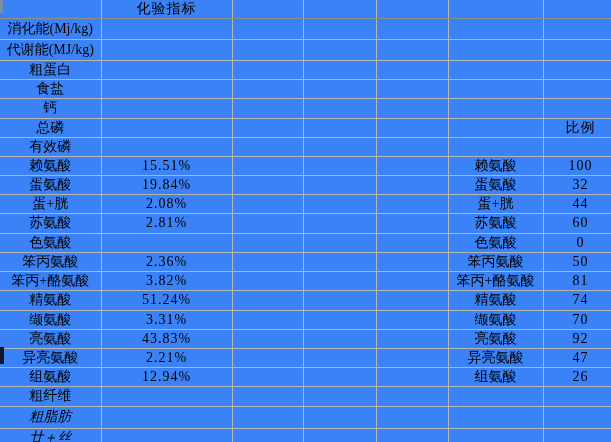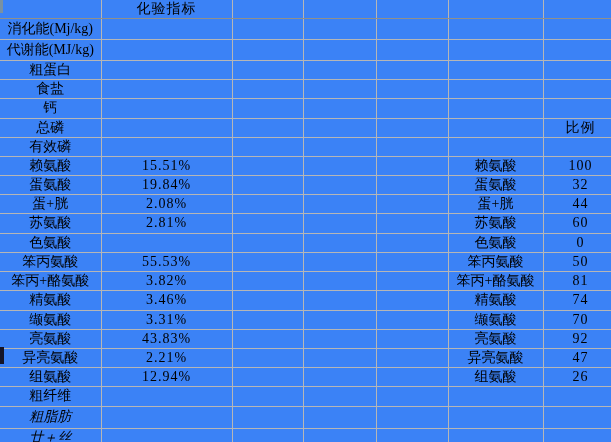--- a/index.html
+++ b/index.html
@@ -176,39 +176,39 @@
           <td>色氨酸</td>
           <td class="val"></td>
           <td></td>
           <td></td>
           <td></td>
           <td class="red">色氨酸</td>
           <td class="num">0</td>
         </tr>
         <tr style="height: 19px;">
           <td>笨丙氨酸</td>
-          <td class="val">55.53%</td>
+          <td class="val">2.36%</td>
           <td></td>
           <td></td>
           <td></td>
           <td class="red">笨丙氨酸</td>
           <td class="num">50</td>
         </tr>
         <tr style="height: 19px;">
           <td>笨丙+酪氨酸</td>
           <td class="val">3.82%</td>
           <td></td>
           <td></td>
           <td></td>
           <td class="red">笨丙+酪氨酸</td>
           <td class="num">81</td>
         </tr>
         <tr style="height: 20px;">
           <td>精氨酸</td>
-          <td class="val">3.46%</td>
+          <td class="val">51.24%</td>
           <td></td>
           <td></td>
           <td></td>
           <td class="red">精氨酸</td>
           <td class="num">74</td>
         </tr>
         <tr style="height: 19px;">
           <td>缬氨酸</td>
           <td class="val">3.31%</td>
           <td></td>

